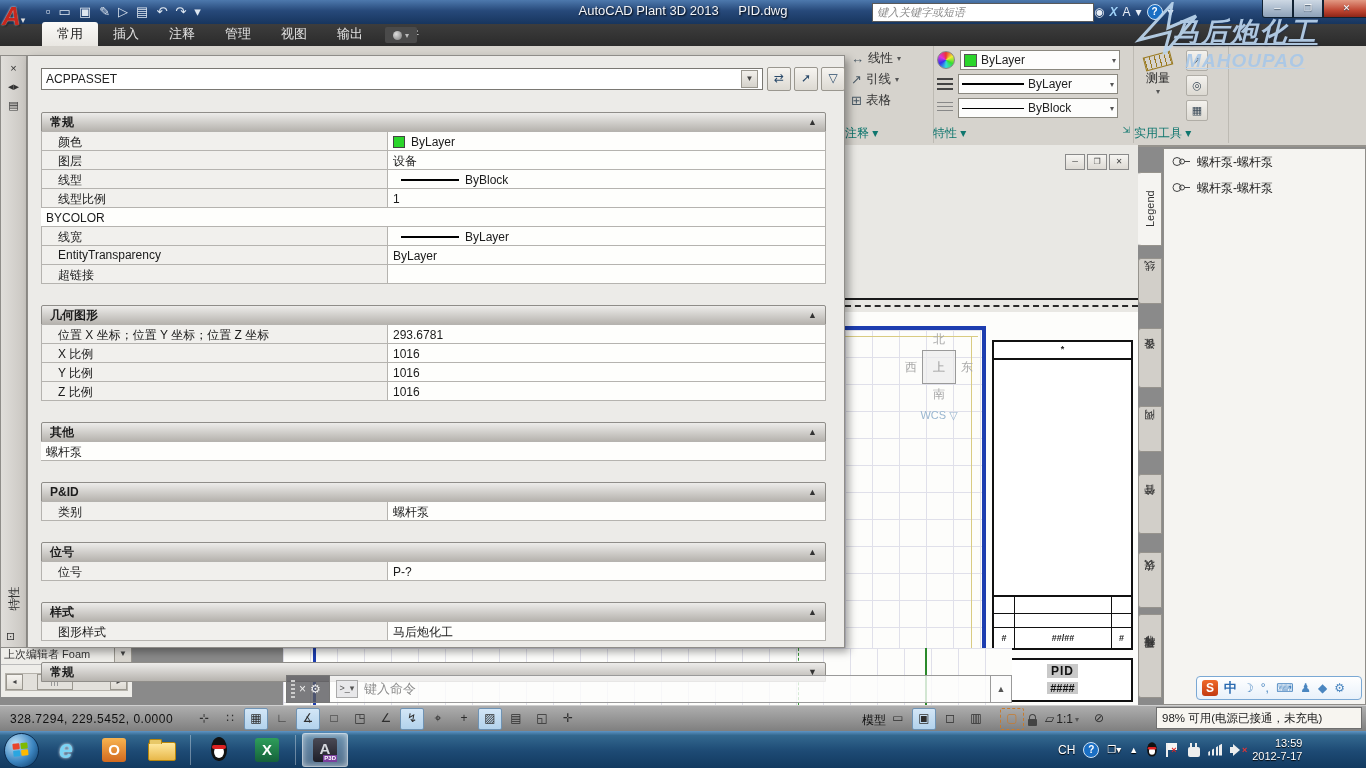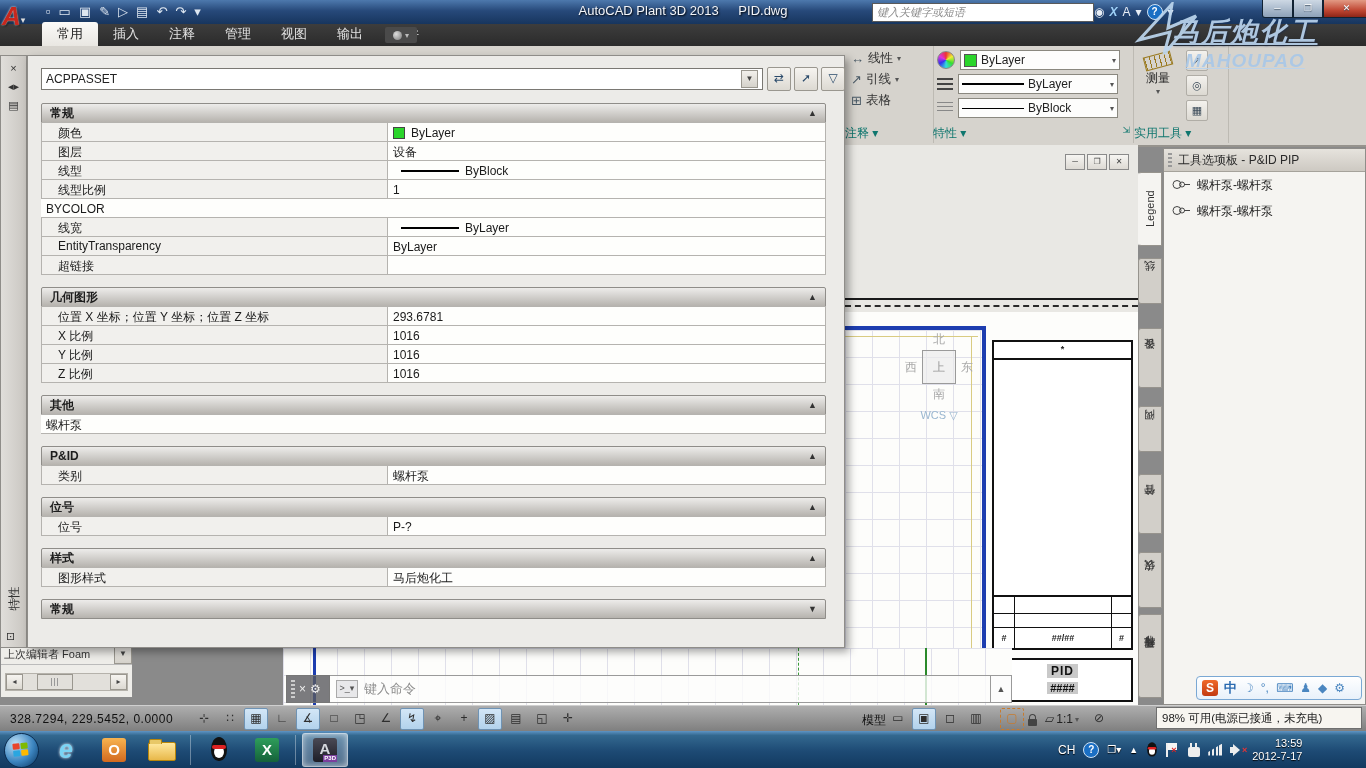--- a/index.html
+++ b/index.html
@@ -72,21 +72,21 @@
   .sel-row{display:flex;align-items:center;margin:11px 14px 8px 13px;gap:4px;}
   .sel-dd{flex:0 0 712px;height:20px;background:#fff;border:1px solid #7a7873;display:flex;align-items:center;
     padding:0 4px;font-size:12px;color:#222;}
   .sel-dd .spacer{flex:1;}
   .sel-dd-btn{width:15px;height:16px;background:linear-gradient(#f2f0ec,#d5d2cb);border:1px solid #9a978f;
     text-align:center;line-height:15px;font-size:8px;color:#444;}
   .sel-btn{width:22px;height:22px;background:linear-gradient(#f6f4f0,#dcd9d2);border:1px solid #9a978f;border-radius:2px;
     text-align:center;line-height:21px;font-size:12px;color:#2a4a6a;}
   .sections{margin:0 18px 0 13px;}
   .psec-h{height:18px;background:linear-gradient(#edecea,#b6b3ae);border:1px solid #8f8d89;border-radius:2px 2px 0 0;
-    display:flex;align-items:center;padding:0 8px;font-weight:bold;color:#1d1d1d;margin-top:12px;}
+    display:flex;align-items:center;padding:0 8px;font-weight:bold;color:#1d1d1d;margin-top:21px;}
   .psec-h .spacer{flex:1;}
   .psec-h .arr{font-size:9px;color:#333;}
   .prow{display:flex;height:20px;margin-top:-1px;}
   .plabel{width:347px;background:#f1f0ed;border:1px solid #b5b3af;box-sizing:border-box;
     padding:2px 4px 0 16px;overflow:hidden;white-space:nowrap;color:#1a1a1a;}
   .pvalue{flex:1;background:#fefefc;border:1px solid #b5b3af;border-left:none;box-sizing:border-box;
     padding:2px 4px 0 5px;display:flex;align-items:center;gap:6px;color:#1a1a1a;}
   .pswatch{width:10px;height:10px;border:1px solid #444;display:inline-block;}
   .pline{display:inline-block;width:58px;height:1.5px;background:#000;margin-left:8px;}
   
@@ -603,24 +603,20 @@
   <div class="abs tp-strip" id="tp-tabs-host">
       <div class="tp-tab active" style="top: 24px; height: 74px;">Legend</div>
       <div class="tp-tab" style="top: 110px; height: 46px;">线</div>
       <div class="tp-tab" style="top: 180px; height: 60px;">设备</div>
       <div class="tp-tab" style="top: 258px; height: 46px;">阀</div>
       <div class="tp-tab" style="top: 326px; height: 60px;">管件</div>
       <div class="tp-tab" style="top: 404px; height: 56px;">仪表</div>
       <div class="tp-tab" style="top: 466px; height: 84px;">非工程符号</div>
     </div>
   <div class="abs tp-panel">
-    <div class="tp-head">
-      <span class="tp-grip"></span>
-      <span>工具选项板 - P&amp;ID PIP</span>
-    </div>
     <div id="tp-items-host">
         <div class="tp-item">
           <span><svg width="18" height="11" viewBox="0 0 18 11">
               <circle cx="5" cy="5.5" r="4" fill="none" stroke="#444"></circle>
               <circle cx="10" cy="5.5" r="2.5" fill="none" stroke="#444"></circle>
               <path d="M12 5.5h6" stroke="#444"></path>
             </svg></span>
           <span>螺杆泵-螺杆泵</span>
         </div>
         <div class="tp-item">

